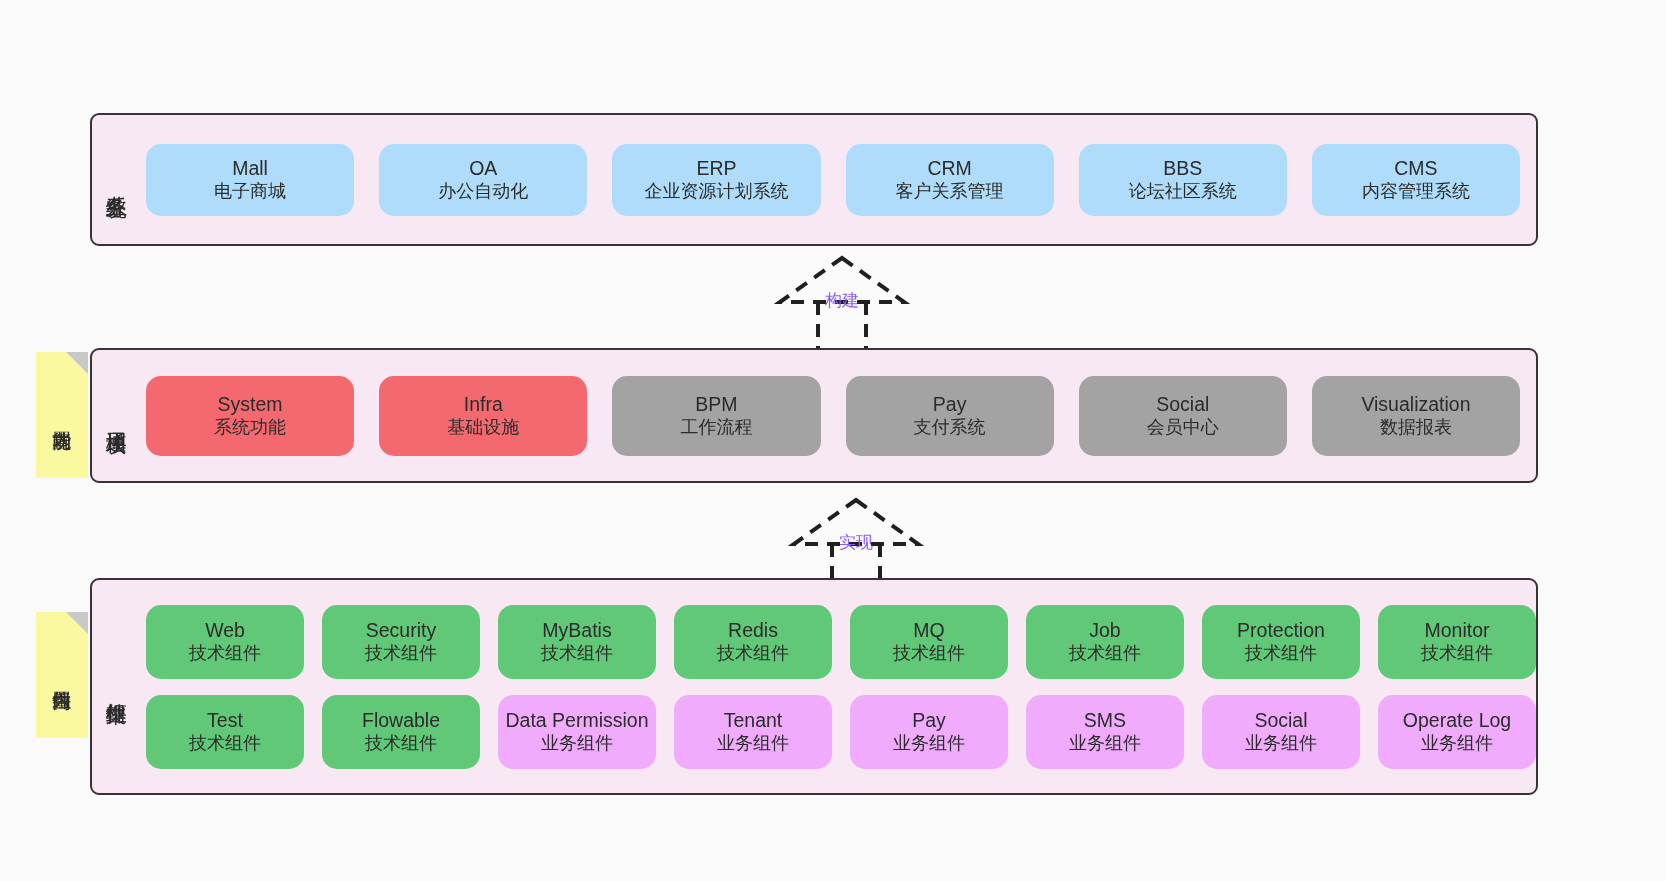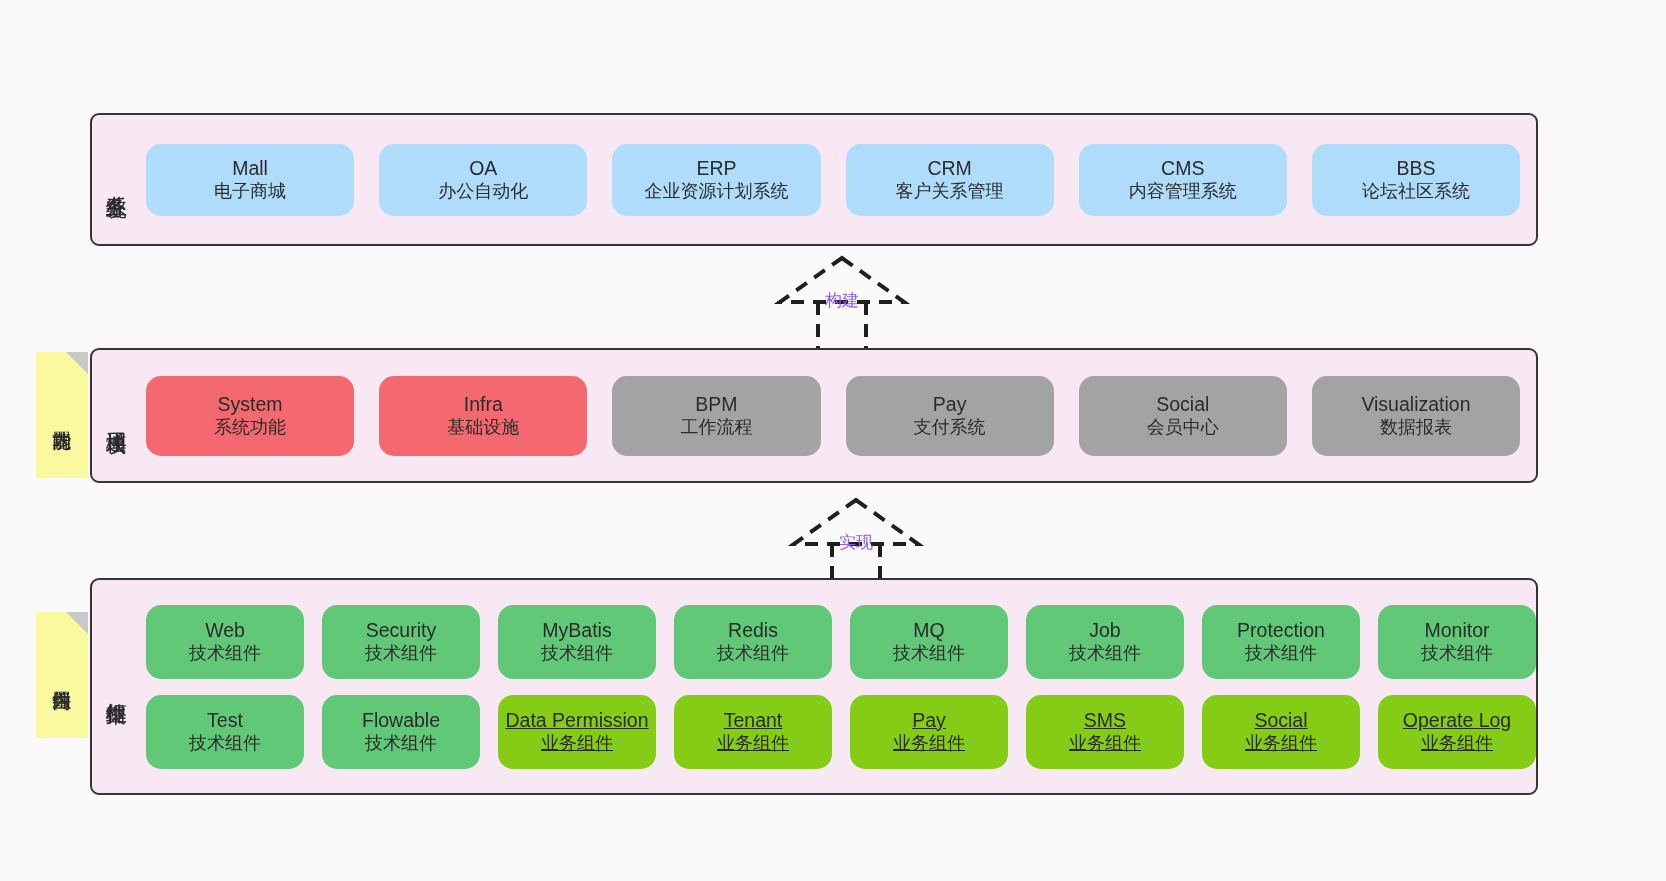--- a/index.html
+++ b/index.html
@@ -77,21 +77,21 @@
     padding: 4px 6px;
   }
   .card .l1 { font-size: 19.5px; }
   .card .l2 { font-size: 18px; }
 
   
   .c-blue      { background: #aedcfa; }
   .c-red       { background: #f4696f; }
   .c-pink      { background: #a3a3a3; }
   .c-green     { background: #61c878; }
-  .c-greenlite { background: #84cc16; text-decoration: underline; }
+  .c-greenlite { background: #f0abfc; }
 
   
   #layer-business { left: 90px;  top: 113px; width: 1448px; height: 133px; }
   #layer-business .card { height: 72px; }
 
   #layer-modules  { left: 90px;  top: 348px; width: 1448px; height: 135px; }
   #layer-modules .card { height: 80px; }
 
   #layer-framework{ left: 90px;  top: 578px; width: 1448px; height: 217px; }
   #layer-framework .card { height: 74px; }
@@ -166,26 +166,26 @@
         </div>
         <div class="card c-blue">
           <span class="l1">ERP</span>
           <span class="l2">企业资源计划系统</span>
         </div>
         <div class="card c-blue">
           <span class="l1">CRM</span>
           <span class="l2">客户关系管理</span>
         </div>
         <div class="card c-blue">
+          <span class="l1">BBS</span>
+          <span class="l2">论坛社区系统</span>
+        </div>
+        <div class="card c-blue">
           <span class="l1">CMS</span>
           <span class="l2">内容管理系统</span>
-        </div>
-        <div class="card c-blue">
-          <span class="l1">BBS</span>
-          <span class="l2">论坛社区系统</span>
         </div>
       </div>
     </div>
   </div>
 
   <div class="connector" id="connector-build">
     <svg width="180" height="100" viewBox="0 0 180 100">
       <path d="M90 6 L152 50 L28 50 Z" fill="none" stroke="#1f1f1f" stroke-width="4" stroke-dasharray="13 9" stroke-linecap="butt"></path>
       <path d="M66 50 L66 100 M114 50 L114 100" fill="none" stroke="#1f1f1f" stroke-width="4" stroke-dasharray="13 9"></path>
     </svg>

